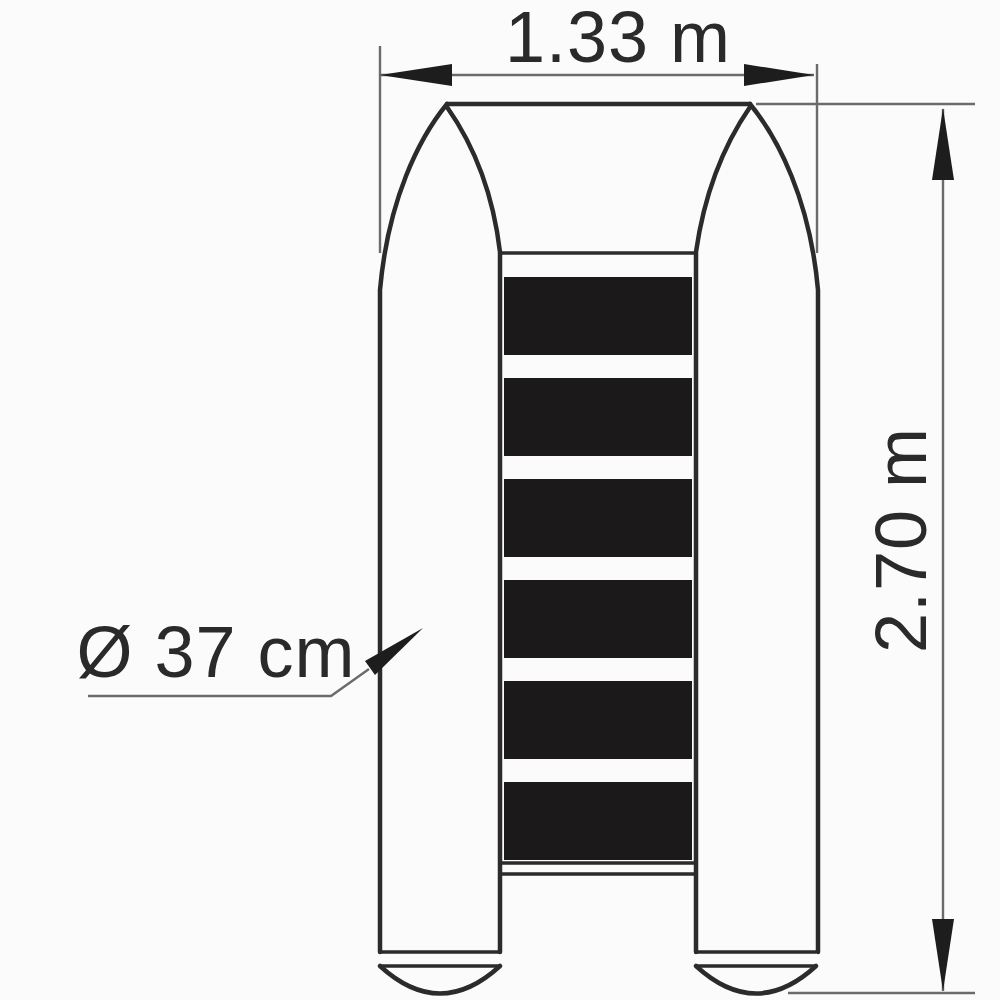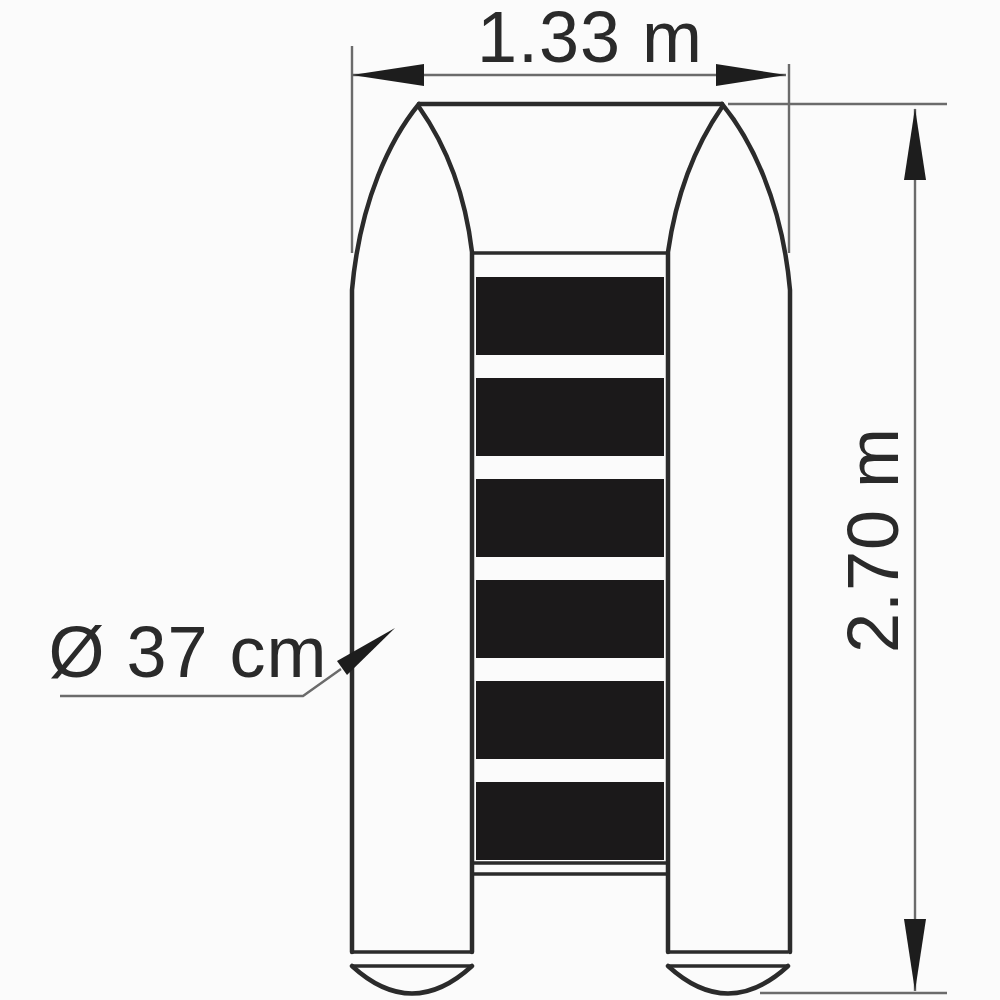--- a/index.html
+++ b/index.html
@@ -7,20 +7,21 @@
     --slat:#1b191a;
     --dim:#6b6b6b;
     --arrow:#1d1d1d;
     --text:#2a2a2a;
     --bg:#fbfbfb;
   }
   html,body{margin:0;padding:0;background:var(--bg);}
   .stage{
     width:876px;height:1000px;position:relative;background:var(--bg);
     font-family:"Liberation Sans", sans-serif;
+    padding-left:28px;
   }
   svg{display:block;}
   .hull{stroke:var(--outline);stroke-width:4.5;fill:none;stroke-linecap:round;}
   .hull-thin{stroke:var(--outline);stroke-width:3.6;fill:none;stroke-linecap:butt;}
   .dimline{stroke:var(--dim);stroke-width:2.4;fill:none;stroke-linecap:butt;}
   .arrowhead{fill:var(--arrow);stroke:none;}
   .dim-label{
     fill:var(--text);
     font-family:"Liberation Sans", sans-serif;
     font-size:72px;

